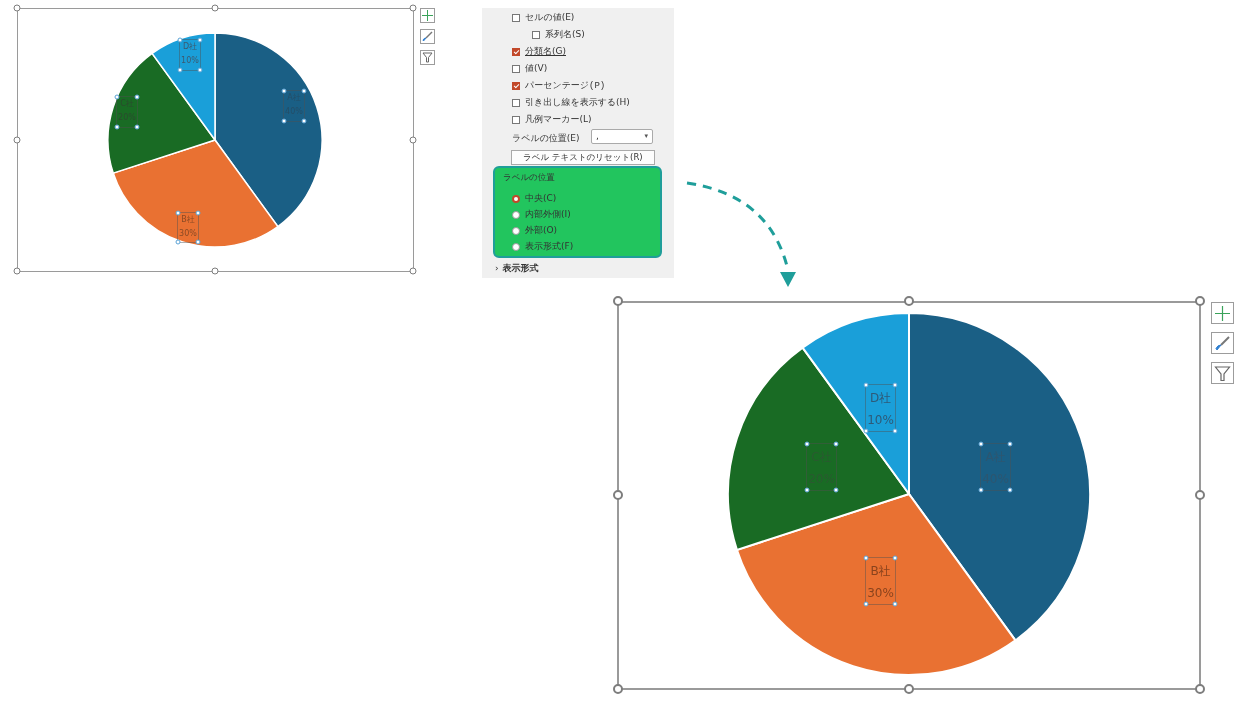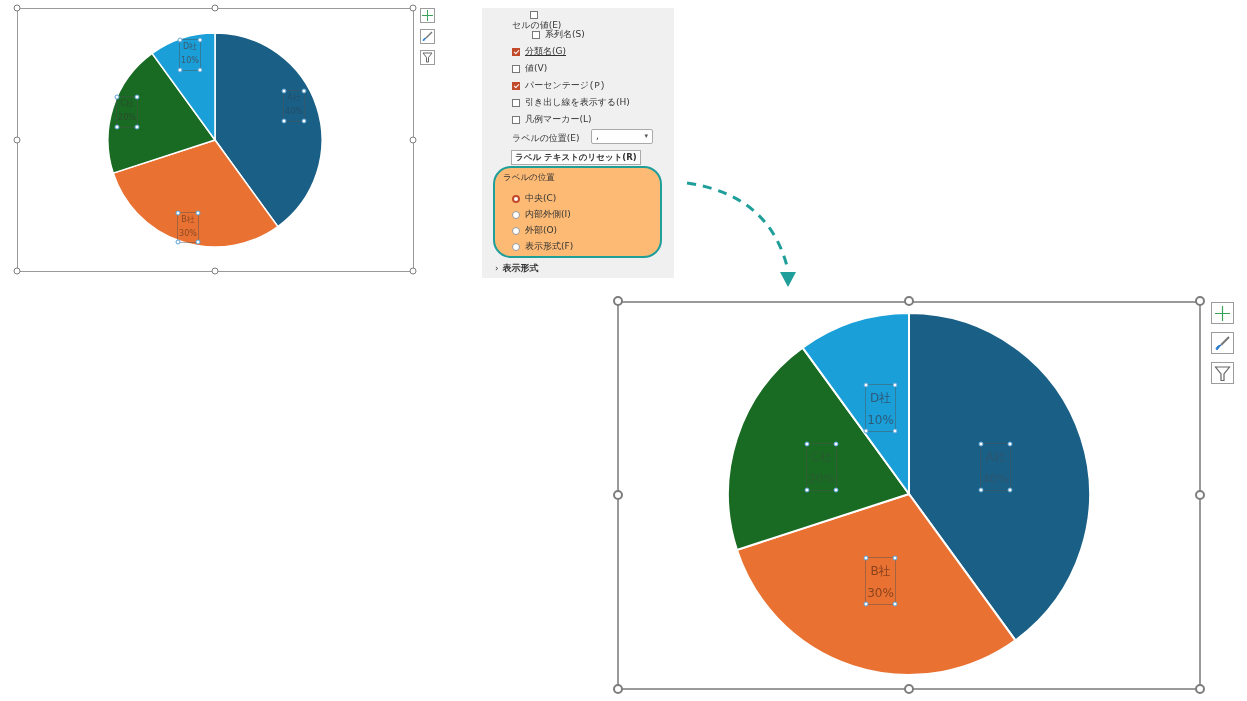--- a/index.html
+++ b/index.html
@@ -20,24 +20,24 @@
   .cb.checked { background:#c2492a; border-color:#c2492a; }
   .cb.checked::after { content:""; position:absolute; left:2px; top:0px; width:2px; height:4px;
                        border-right:1px solid #fff; border-bottom:1px solid #fff; transform:rotate(45deg); }
   .radio { width:8px; height:8px; border:1px solid #999; border-radius:50%; background:#fff; margin-right:5px;
            box-sizing:border-box; display:inline-block; }
   .radio.checked { border:2px solid #c2492a; }
   .sep-label { position:absolute; left:30px; top:124px; font-size:9px; color:#333; }
   .select { position:absolute; left:109px; top:121px; width:62px; height:15px; border:1px solid #aaa; background:#fff;
             border-radius:2px; box-sizing:border-box; font-size:9px; color:#333; padding-left:4px; line-height:12px; }
   .select .chev { position:absolute; right:4px; top:0; font-size:7px; color:#555; }
-  .reset-btn { position:absolute; left:29px; top:142px; height:15px; padding:0 3px; border:1px solid #aaa; background:#fdfdfd;
-               font-size:8.5px; color:#333; line-height:13px; box-sizing:border-box; white-space:nowrap;font-weight:bold; }
+  .reset-btn { position:absolute; left:29px; top:142px; height:15px; padding:0 11px; border:1px solid #aaa; background:#fdfdfd;
+               font-size:8.5px; color:#333; line-height:13px; box-sizing:border-box; white-space:nowrap; }
   .pos-box { position:absolute; left:11px; top:158px; width:169px; height:92px; border:2.5px solid #1f9e9a;
-             border-radius:18px; background:#fdba74; box-sizing:border-box; }
+             border-radius:6px; background:#22c55e; box-sizing:border-box; }
   .pos-title { position:absolute; left:8px; top:4px; font-size:8.5px; color:#333; }
   .fmt { position:absolute; left:13px; top:254px; font-size:9px; color:#333; font-weight:bold; }
   .callout { position:absolute; left:818px; top:194px; font-size:24px; line-height:32px; color:#404040;
              font-family:"DejaVu Sans", sans-serif; letter-spacing:2px; }
   .lbl { position:absolute; box-sizing:border-box; border:1px solid rgba(80,80,80,0.45); text-align:center; }
   .lbl .dot { position:absolute; width:5px; height:5px; border-radius:50%; background:#fff; border:1px solid #5ba3d6;
               box-sizing:border-box; transform:translate(-50%,-50%); }
 </style>
 </head>
 <body>
@@ -106,21 +106,21 @@
       <path d="M4 7 L1.5 10 L1 9 Q2 7 4 7Z" fill="#2f7fd0" stroke="#2f7fd0"></path>
     </svg>
 </div>
 <div class="side-btn" style="left:420px;top:50px;width:15px;height:15px;">
   <svg width="11" height="11">
       <path d="M1 1H10L6.5 5.5V10H4.5V5.5Z" fill="none" stroke="#666" stroke-width="1"></path>
     </svg>
 </div>
 
 <div class="panel">
-  <div class="opt" style="top:3px;flex-direction:column;">
+  <div class="opt" style="top:3px;">
     <span class="cb"></span>
     <span>セルの値(E)</span>
   </div>
   <div class="opt" style="top:20px;padding-left:20px;">
     <span class="cb"></span>
     <span>系列名(S)</span>
   </div>
   <div class="opt" style="top:37px;text-decoration:underline;">
     <span class="cb checked"></span>
     <span>分類名(G)</span>

